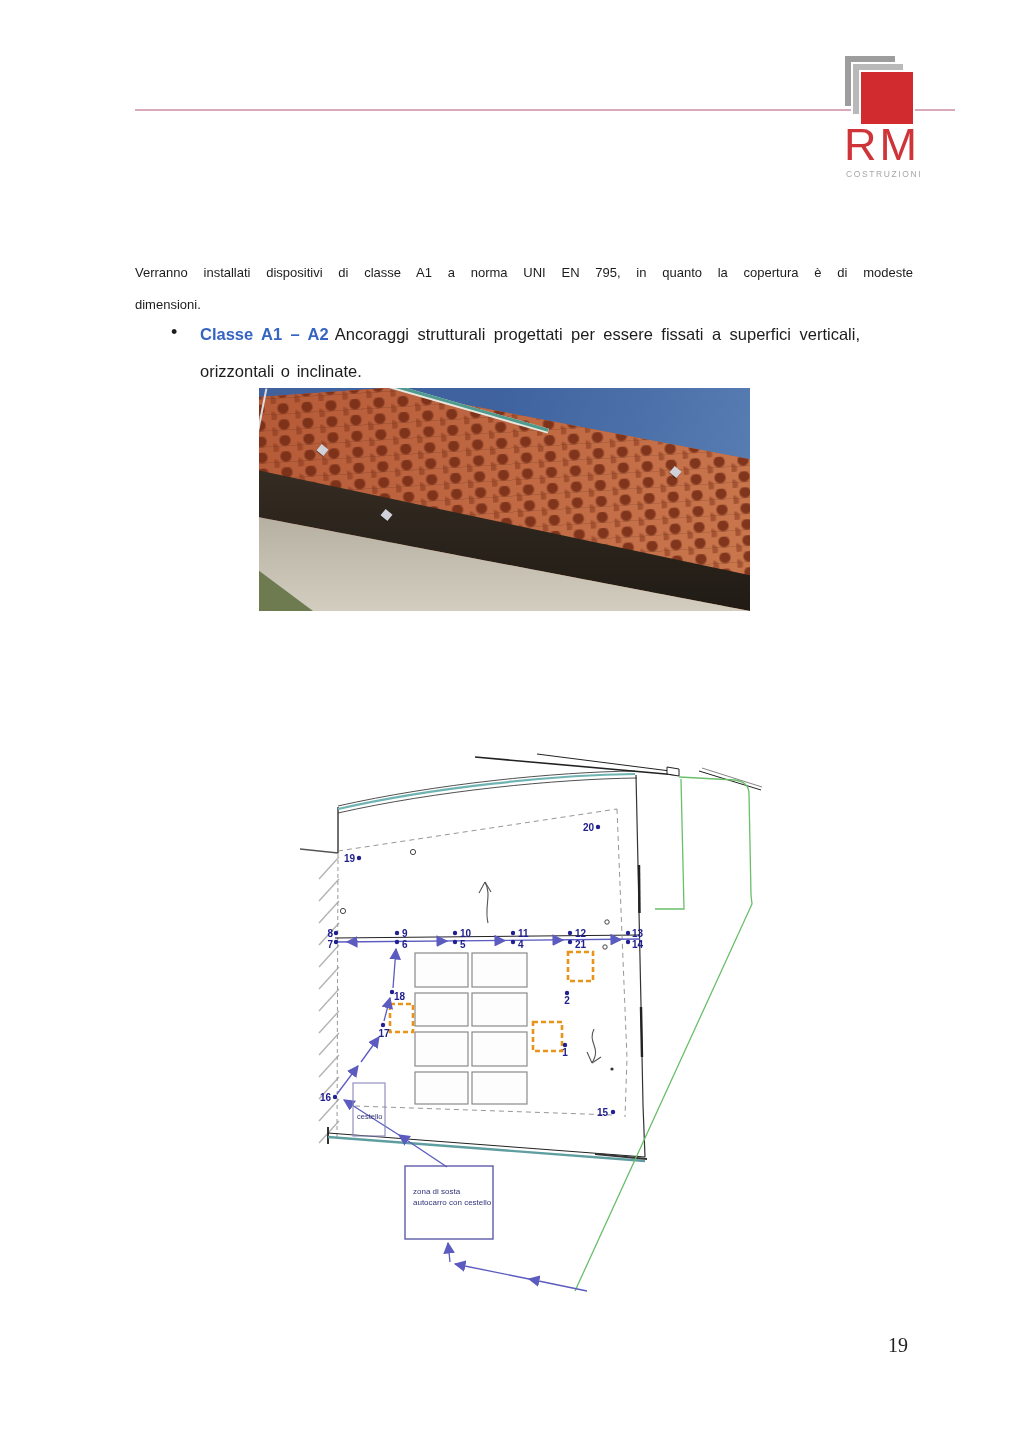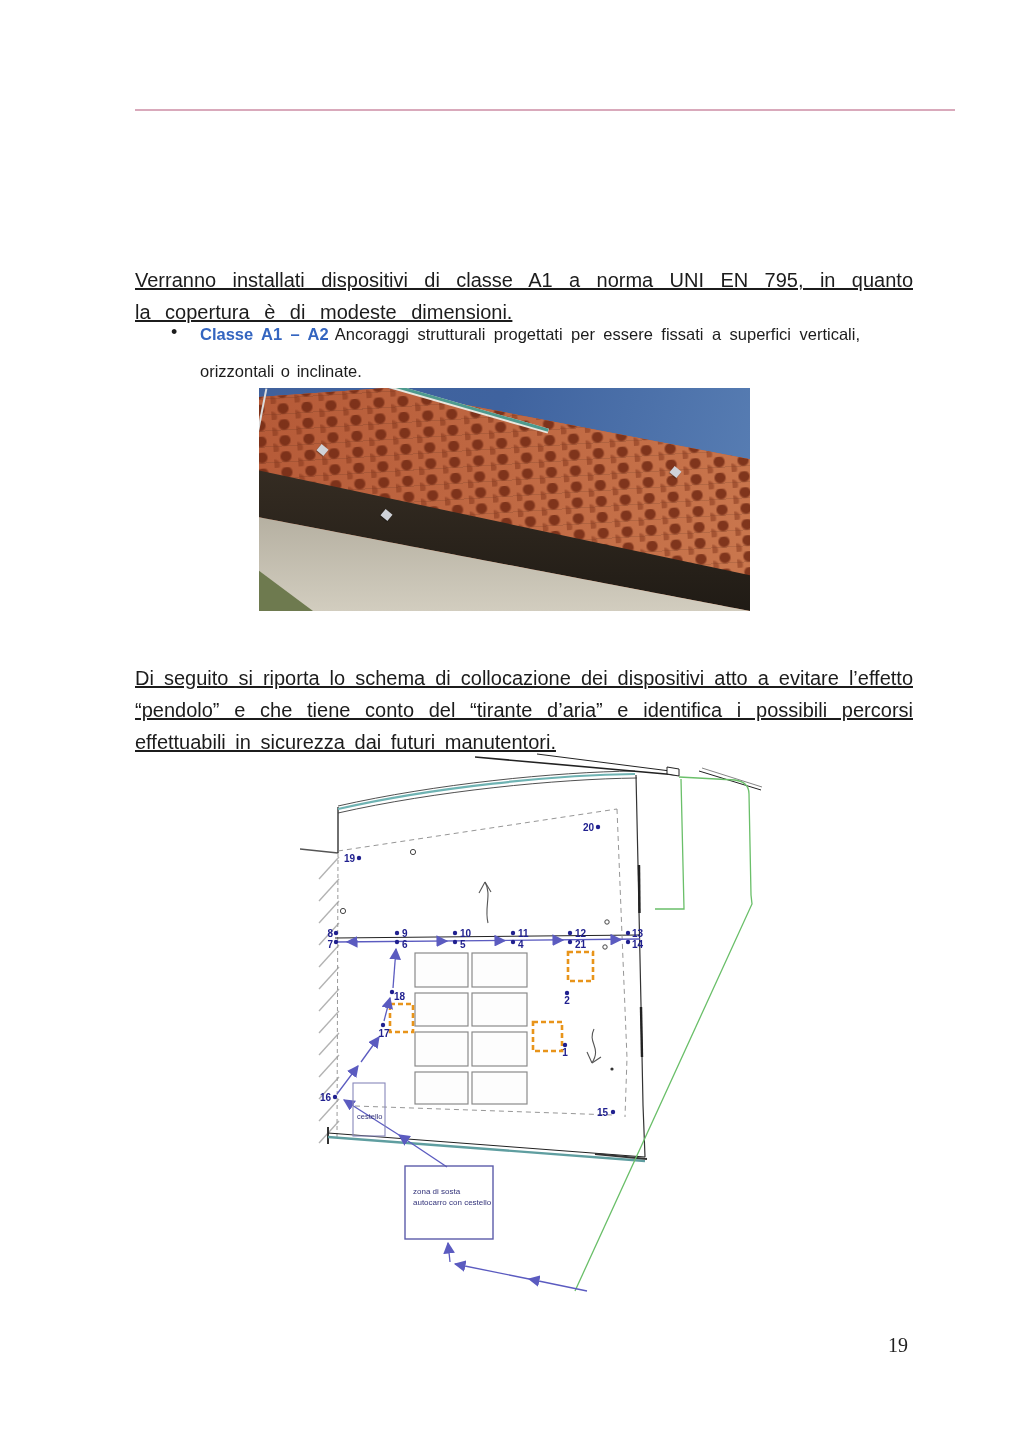--- a/index.html
+++ b/index.html
@@ -11,21 +11,21 @@
   .header-rule{position:absolute;left:135px;top:109px;width:820px;height:2px;}
   .logo{position:absolute;left:840px;top:52px;width:130px;height:130px;}
   .logo .sq{position:absolute;width:50px;height:50px;box-shadow:0 0 0 2px #fff;}
   .sq-back{left:5px;top:4px;background:#9d9d9d;}
   .sq-mid{left:13px;top:12px;background:#b9b9b9;}
   .sq-front{left:21px;top:20px;width:52px !important;height:52px !important;}
   .logo-brand{position:absolute;left:4px;top:70px;font-size:45px;font-weight:400;letter-spacing:3px;line-height:1;}
   .logo-sub{position:absolute;left:6px;top:117px;font-size:8.5px;letter-spacing:1.6px;}
   
   .heading{position:absolute;left:135px;top:197px;width:800px;font-size:17.5px;font-weight:bold;letter-spacing:.2px;}
-  .para{position:absolute;left:135px;width:778px;font-size:20px;line-height:32px;text-align:justify;text-decoration:underline;}
+  .para{position:absolute;left:135px;width:778px;font-size:13px;line-height:32px;text-align:justify;}
   .para-1{top:244px;word-spacing:9px;}
   .para-2{top:642px;word-spacing:4px;}
   .bullet{position:absolute;left:200px;top:316px;width:660px;font-size:16.5px;line-height:37px;text-align:justify;word-spacing:2px;}
   .bullet-marker{position:absolute;left:-29px;top:-2px;font-size:18px;}
   .bullet-lead{font-weight:bold;margin-right:6px;}
   
   .photo{position:absolute;left:259px;top:388px;width:491px;height:223px;overflow:hidden;background:#46679c;}
   .photo>div{position:absolute;inset:0;}
   .p-sky{background:linear-gradient(105deg,#40619c 0%,#3f639f 45%,#5a80b5 100%);}
   .p-roof{clip-path:polygon(0 4%,26% 0,36% 5%,100% 32%,100% 100%,0 100%);overflow:hidden;}
@@ -56,20 +56,27 @@
   .svg-small-text{font-family:"Liberation Sans",sans-serif;fill:#33337a;}
   
   .page-num{position:absolute;left:888px;top:1334px;font-family:"Liberation Serif",serif;font-size:20px;color:#222;}
 </style>
 </head>
 <body>
 
 <div class="page">
 
   <div class="header-rule" style="background: rgb(217, 169, 187);"></div>
+  <div class="logo">
+    <div class="sq sq-back"></div>
+    <div class="sq sq-mid"></div>
+    <div class="sq sq-front" style="background: rgb(210, 43, 47);"></div>
+    <div class="logo-brand" style="color: rgb(207, 52, 57);">RM</div>
+    <div class="logo-sub" style="color: rgb(167, 167, 171);">COSTRUZIONI</div>
+  </div>
 
   <p class="para para-1">Verranno installati dispositivi di classe A1 a norma UNI EN 795, in quanto la copertura è di modeste dimensioni.</p>
 
   <div class="bullet">
     <span class="bullet-marker">•</span>
     <span class="bullet-lead" style="color: rgb(52, 101, 192);">Classe A1 – A2</span><span>Ancoraggi strutturali progettati per essere fissati a superfici verticali, orizzontali o inclinate.</span>
   </div>
 
   <div class="photo">
     <div class="p-sky"></div>
@@ -80,21 +87,20 @@
     <div class="p-wall"></div>
     <div class="p-white"></div>
     <div class="p-teal"></div>
     <div class="p-hedge"></div>
     <div class="p-cable"></div>
     <span class="p-anchor" style="left:12%;top:26%;"></span>
     <span class="p-anchor" style="left:25%;top:55%;"></span>
     <span class="p-anchor" style="left:84%;top:36%;"></span>
   </div>
 
-  <p class="para para-2">Di seguito si riporta lo schema di collocazione dei dispositivi atto a evitare l’effetto “pendolo” e che tiene conto del “tirante d’aria” e identifica i possibili percorsi effettuabili in sicurezza dai futuri manutentori.</p>
 
   <svg class="diagram" viewBox="0 0 480 570">
     <defs>
       <marker id="arrB" viewBox="0 0 10 10" refX="9" refY="5" markerWidth="9" markerHeight="9" orient="auto-start-reverse">
         <path d="M0 0 L10 5 L0 10 Z" fill="#5b5bc0"></path>
       </marker>
     </defs>
 
     <g stroke="#b3b3b3" stroke-width="1.4">
       <path d="M44 112 L24 134"></path>

